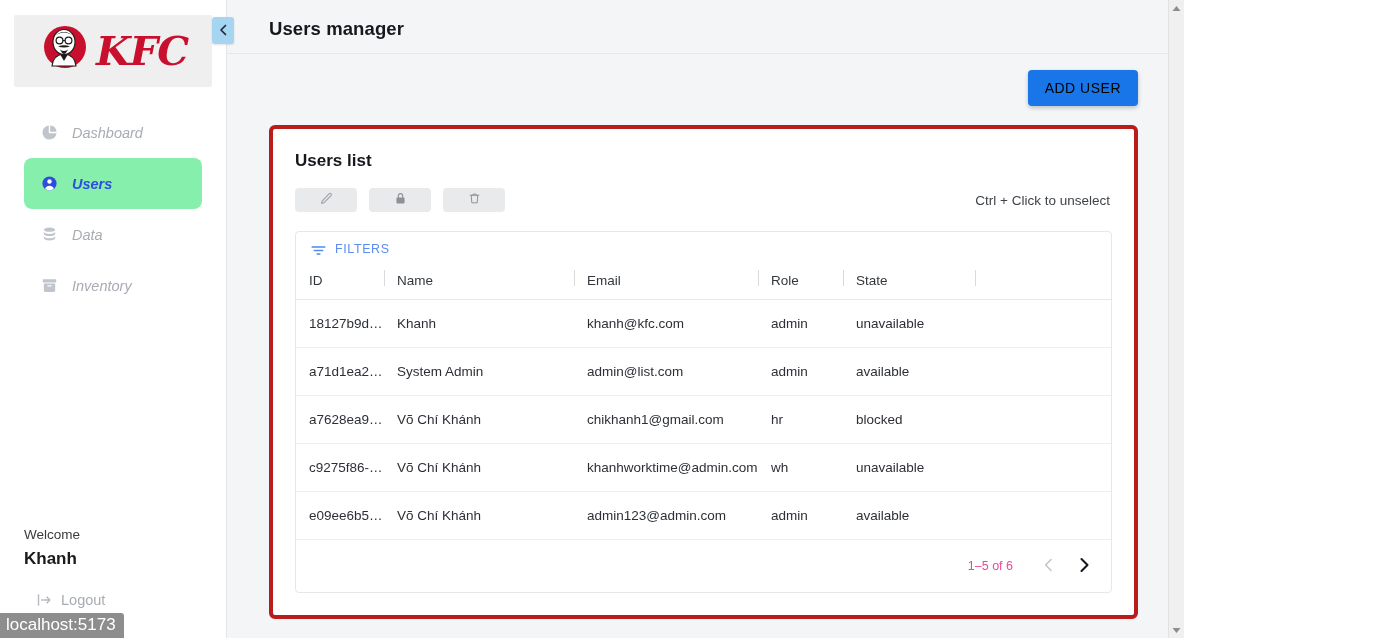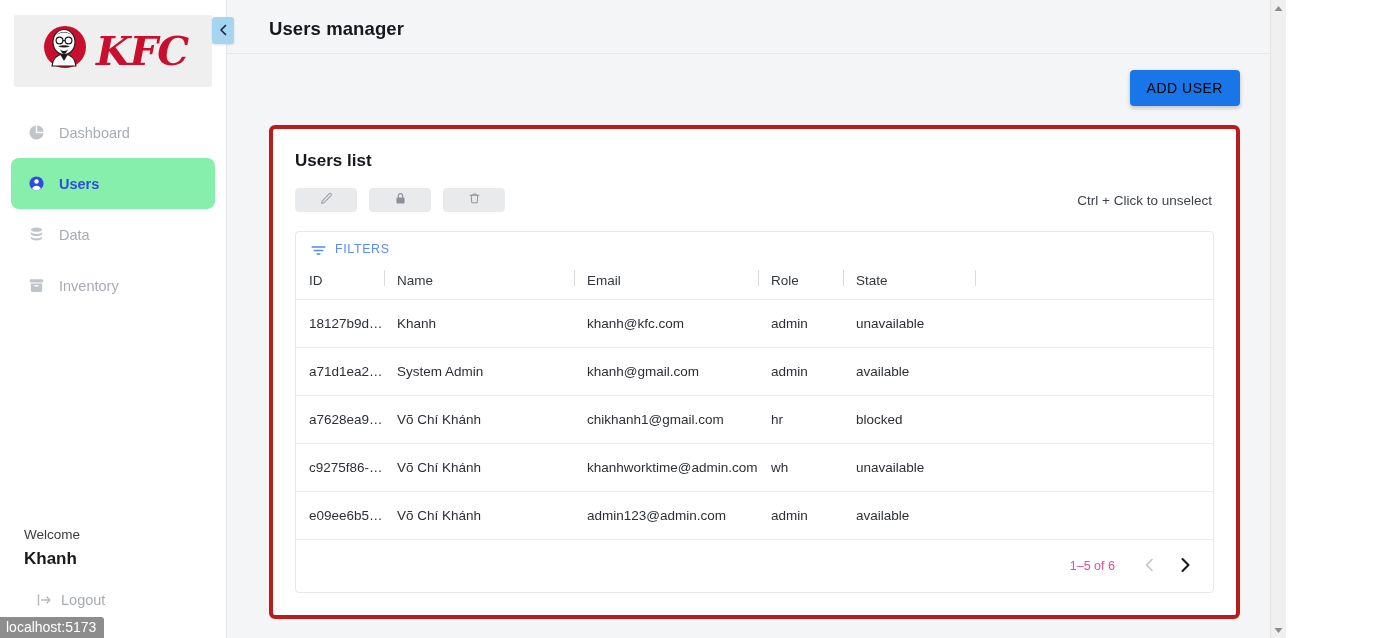--- a/index.html
+++ b/index.html
@@ -5,21 +5,21 @@
   * { box-sizing: border-box; }
   html, body {
     margin: 0; padding: 0;
     width: 1386px; height: 638px;
     overflow: hidden;
     font-family: "Liberation Sans", sans-serif;
     background: #ffffff;
   }
   #app {
     position: relative;
-    width: 1286px; height: 638px;
+    width: 1184px; height: 638px;
     display: flex;
     background: #ffffff;
   }
 
   
   .sidebar {
     position: relative;
     width: 227px;
     height: 638px;
     background: #ffffff;
@@ -41,21 +41,21 @@
   .kfc-word {
     font-family: "DejaVu Serif", serif;
     font-weight: bold;
     font-style: italic;
     font-size: 40px;
     letter-spacing: -1px;
     color: #c8102e;
     line-height: 1;
   }
 
-  .nav { margin-top: 20px; padding: 0 11px; }
+  .nav { margin-top: 20px; padding: 0 24px; font-style: italic; }
   .nav-item {
     display: flex;
     align-items: center;
     gap: 14px;
     height: 51px;
     padding: 0 17px;
     border-radius: 8px;
     color: #a8acb3;
     font-size: 14.5px;
     margin-bottom: 0px;
@@ -272,21 +272,21 @@
     align-items: center;
   }
   .sb-arrow { height: 16px; display: flex; align-items: center; justify-content: center; cursor: pointer; }
 
   
   .status-bar {
     position: absolute;
     left: 0; bottom: 0;
     background: #8d8d8d;
     color: #ffffff;
-    font-size: 14px;
+    font-size: 17px;
     padding: 2px 8px 3px 6px;
     border-top-right-radius: 3px;
     z-index: 40;
     font-family: "Liberation Sans", sans-serif;
   }
 </style>
 </head>
 <body>
 
 <div id="app">
@@ -471,21 +471,21 @@
               <td class="col-id">18127b9d…</td>
               <td class="col-name">Khanh</td>
               <td class="col-email">khanh@kfc.com</td>
               <td class="col-role">admin</td>
               <td class="col-state">unavailable</td>
               <td class="col-actions"></td>
             </tr>
             <tr class="data-row">
               <td class="col-id">a71d1ea2…</td>
               <td class="col-name">System Admin</td>
-              <td class="col-email">khanh@gmail.com</td>
+              <td class="col-email">admin@list.com</td>
               <td class="col-role">admin</td>
               <td class="col-state">available</td>
               <td class="col-actions"></td>
             </tr>
             <tr class="data-row">
               <td class="col-id">a7628ea9…</td>
               <td class="col-name">Võ Chí Khánh</td>
               <td class="col-email">chikhanh1@gmail.com</td>
               <td class="col-role">hr</td>
               <td class="col-state">blocked</td>

